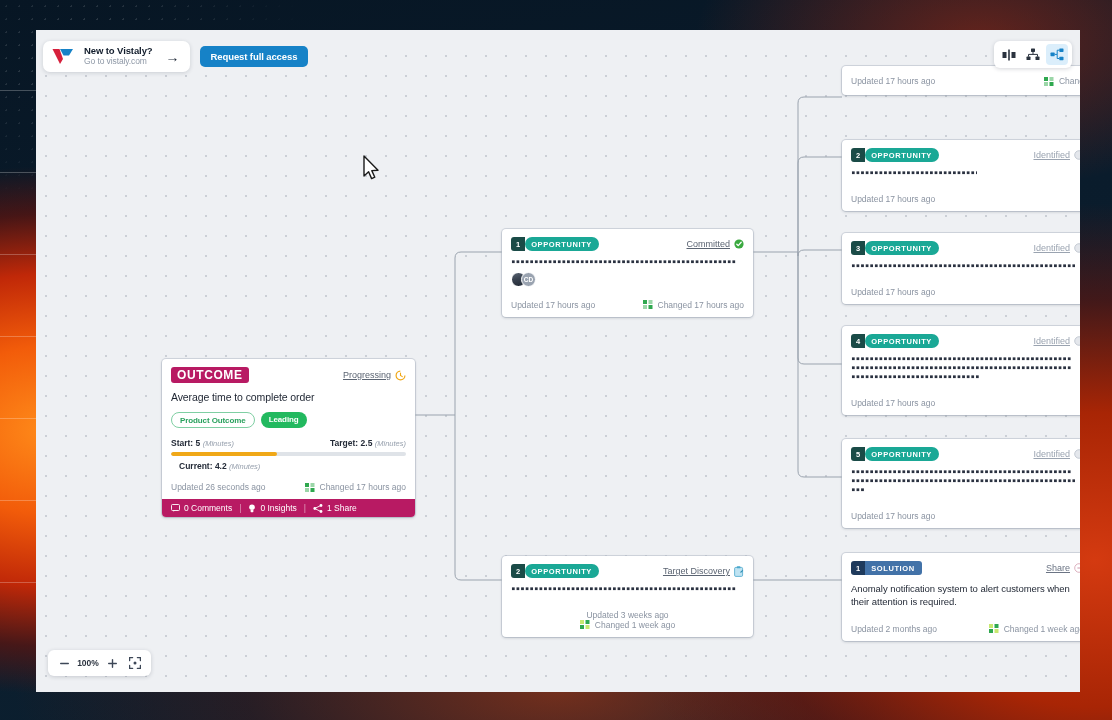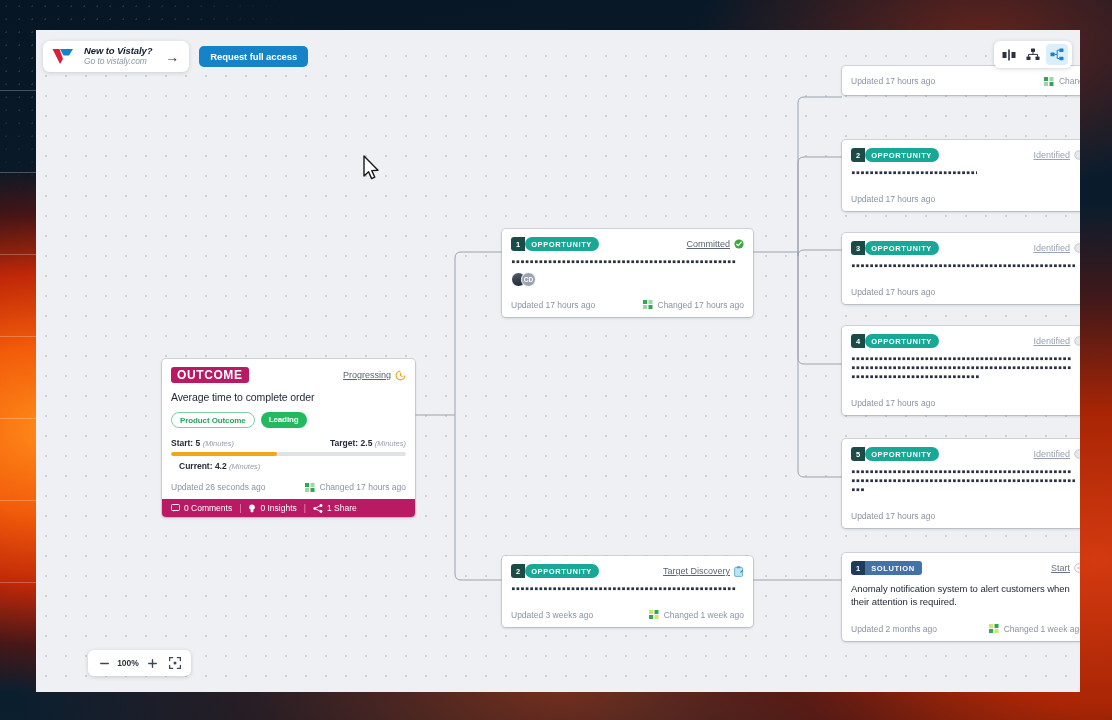--- a/index.html
+++ b/index.html
@@ -67,21 +67,20 @@
     display: flex; align-items: center; gap: 10px;
     z-index: 30;
   }
   .promo-card {
     display: flex; align-items: center; gap: 10px;
     background: #fff;
     border-radius: 7px;
     padding: 6px 10px 6px 9px;
     box-shadow: 0 1px 4px rgba(20,30,50,0.16);
     height: 31px;
-    font-style: italic;
   }
   .vistaly-logo { width: 22px; height: 17px; flex: none; }
   .promo-text { line-height: 1.12; }
   .promo-title { font-size: 9.5px; font-weight: bold; color: #111c2b; letter-spacing: -0.1px; }
   .promo-sub { font-size: 8.5px; color: #8e98a6; letter-spacing: -0.1px; }
   .promo-arrow { font-size: 14px; color: #1b2534; margin-left: 3px; line-height: 1; }
   .promo-btn {
     background: #1682c7;
     color: #fff;
     font-size: 9.5px;
@@ -268,21 +267,20 @@
   
   .zoom-bar {
     position: absolute;
     left: 12px; bottom: 16px;
     display: flex; align-items: center; gap: 4px;
     background: #fff;
     border-radius: 6px;
     padding: 5px 8px;
     box-shadow: 0 1px 4px rgba(20,30,50,0.18);
     z-index: 30;
-    margin-left: 40px;
   }
   .zoom-btn {
     border: none; background: transparent; cursor: pointer;
     display: flex; align-items: center; justify-content: center;
     width: 16px; height: 16px;
     color: #3d4757;
   }
   .zoom-level {
     font-size: 8.5px; font-weight: bold; color: #2b333f;
     min-width: 24px; text-align: center;
@@ -461,21 +459,21 @@
               <rect x="0.6" y="1.4" width="8" height="9" rx="1.2" fill="#bfe3f2" stroke="#4aa7cc" stroke-width="0.8"></rect>
               <rect x="2.8" y="0.3" width="3.6" height="2" rx="0.6" fill="#4aa7cc"></rect>
               <path d="M6.5 6.5 L8.8 4.3" stroke="#2f8db3" stroke-width="1.1"></path>
             </svg>
           </span>
         </div>
         <div class="redact-block">
           <div class="redact" style="width:97%"></div>
         </div>
       </div>
-      <div class="meta-row" style="margin-top:10px;">
+      <div class="meta-row" style="margin-top:10px;flex-direction:column;">
         <span>Updated 3 weeks ago</span>
         <span class="meta-right">
           <svg width="10" height="9" viewBox="0 0 10 9">
             <rect x="0" y="0" width="4" height="4" fill="#c8e86f"></rect>
             <rect x="5.5" y="0" width="4" height="4" fill="#2fa84f"></rect>
             <rect x="0" y="5" width="4" height="4" fill="#2fa84f"></rect>
             <rect x="5.5" y="5" width="4" height="4" fill="#c8e86f"></rect>
           </svg>
           <span>Changed 1 week ago</span>
         </span>
@@ -579,21 +577,21 @@
     </div>
 
     <div class="node sol1">
       <div class="node-pad" style="padding-bottom:2px;">
         <div class="node-toprow">
           <span class="chip-group">
             <span class="chip-num chip-sol-num">1</span>
             <span class="chip-sol">SOLUTION</span>
           </span>
           <span class="status-wrap">
-            <span class="status-text" style="color:#6b7484">Start</span>
+            <span class="status-text" style="color:#6b7484">Share</span>
             <svg width="10" height="10" viewBox="0 0 10 10">
               <circle cx="5" cy="5" r="4.3" fill="#fff" stroke="#d9a8b8" stroke-width="0.9"></circle>
               <path d="M3.4 5 L6.6 5" stroke="#c98ba0" stroke-width="0.9"></path>
             </svg>
           </span>
         </div>
         <div class="sol-title">Anomaly notification system to alert customers when their attention is required.</div>
       </div>
       <div class="meta-row" style="margin-top:6px;">
         <span>Updated 2 months ago</span>

